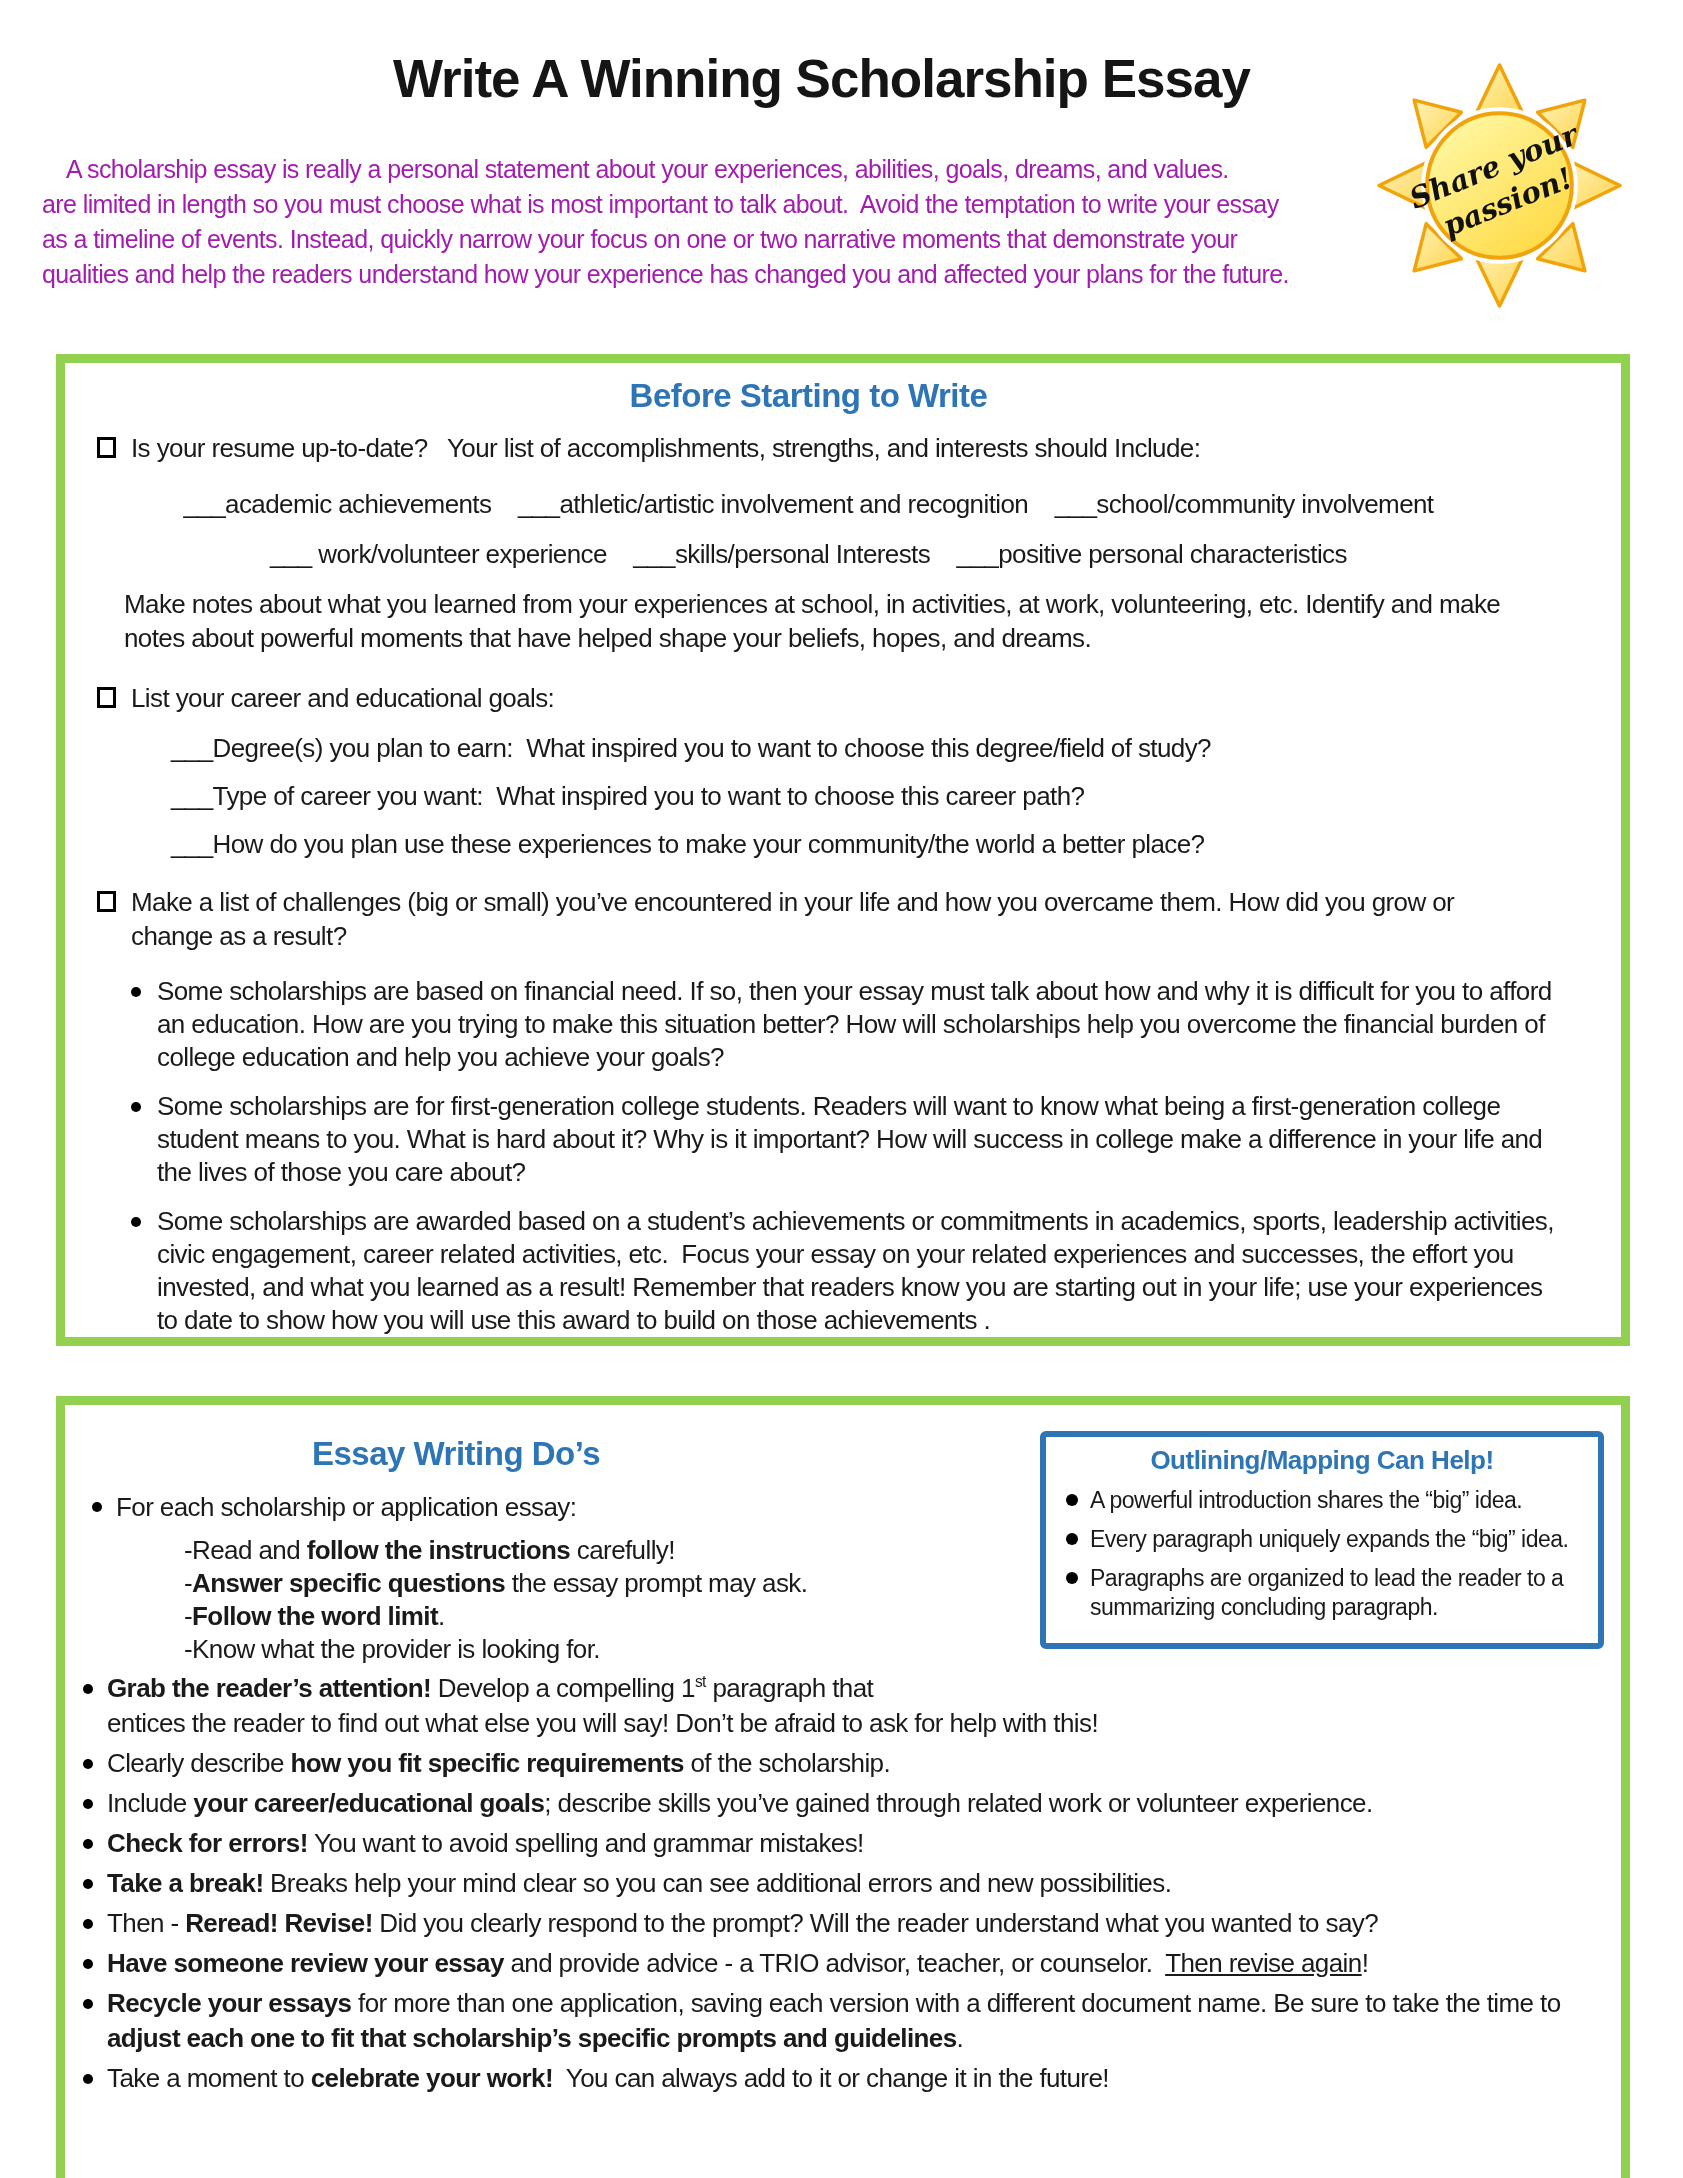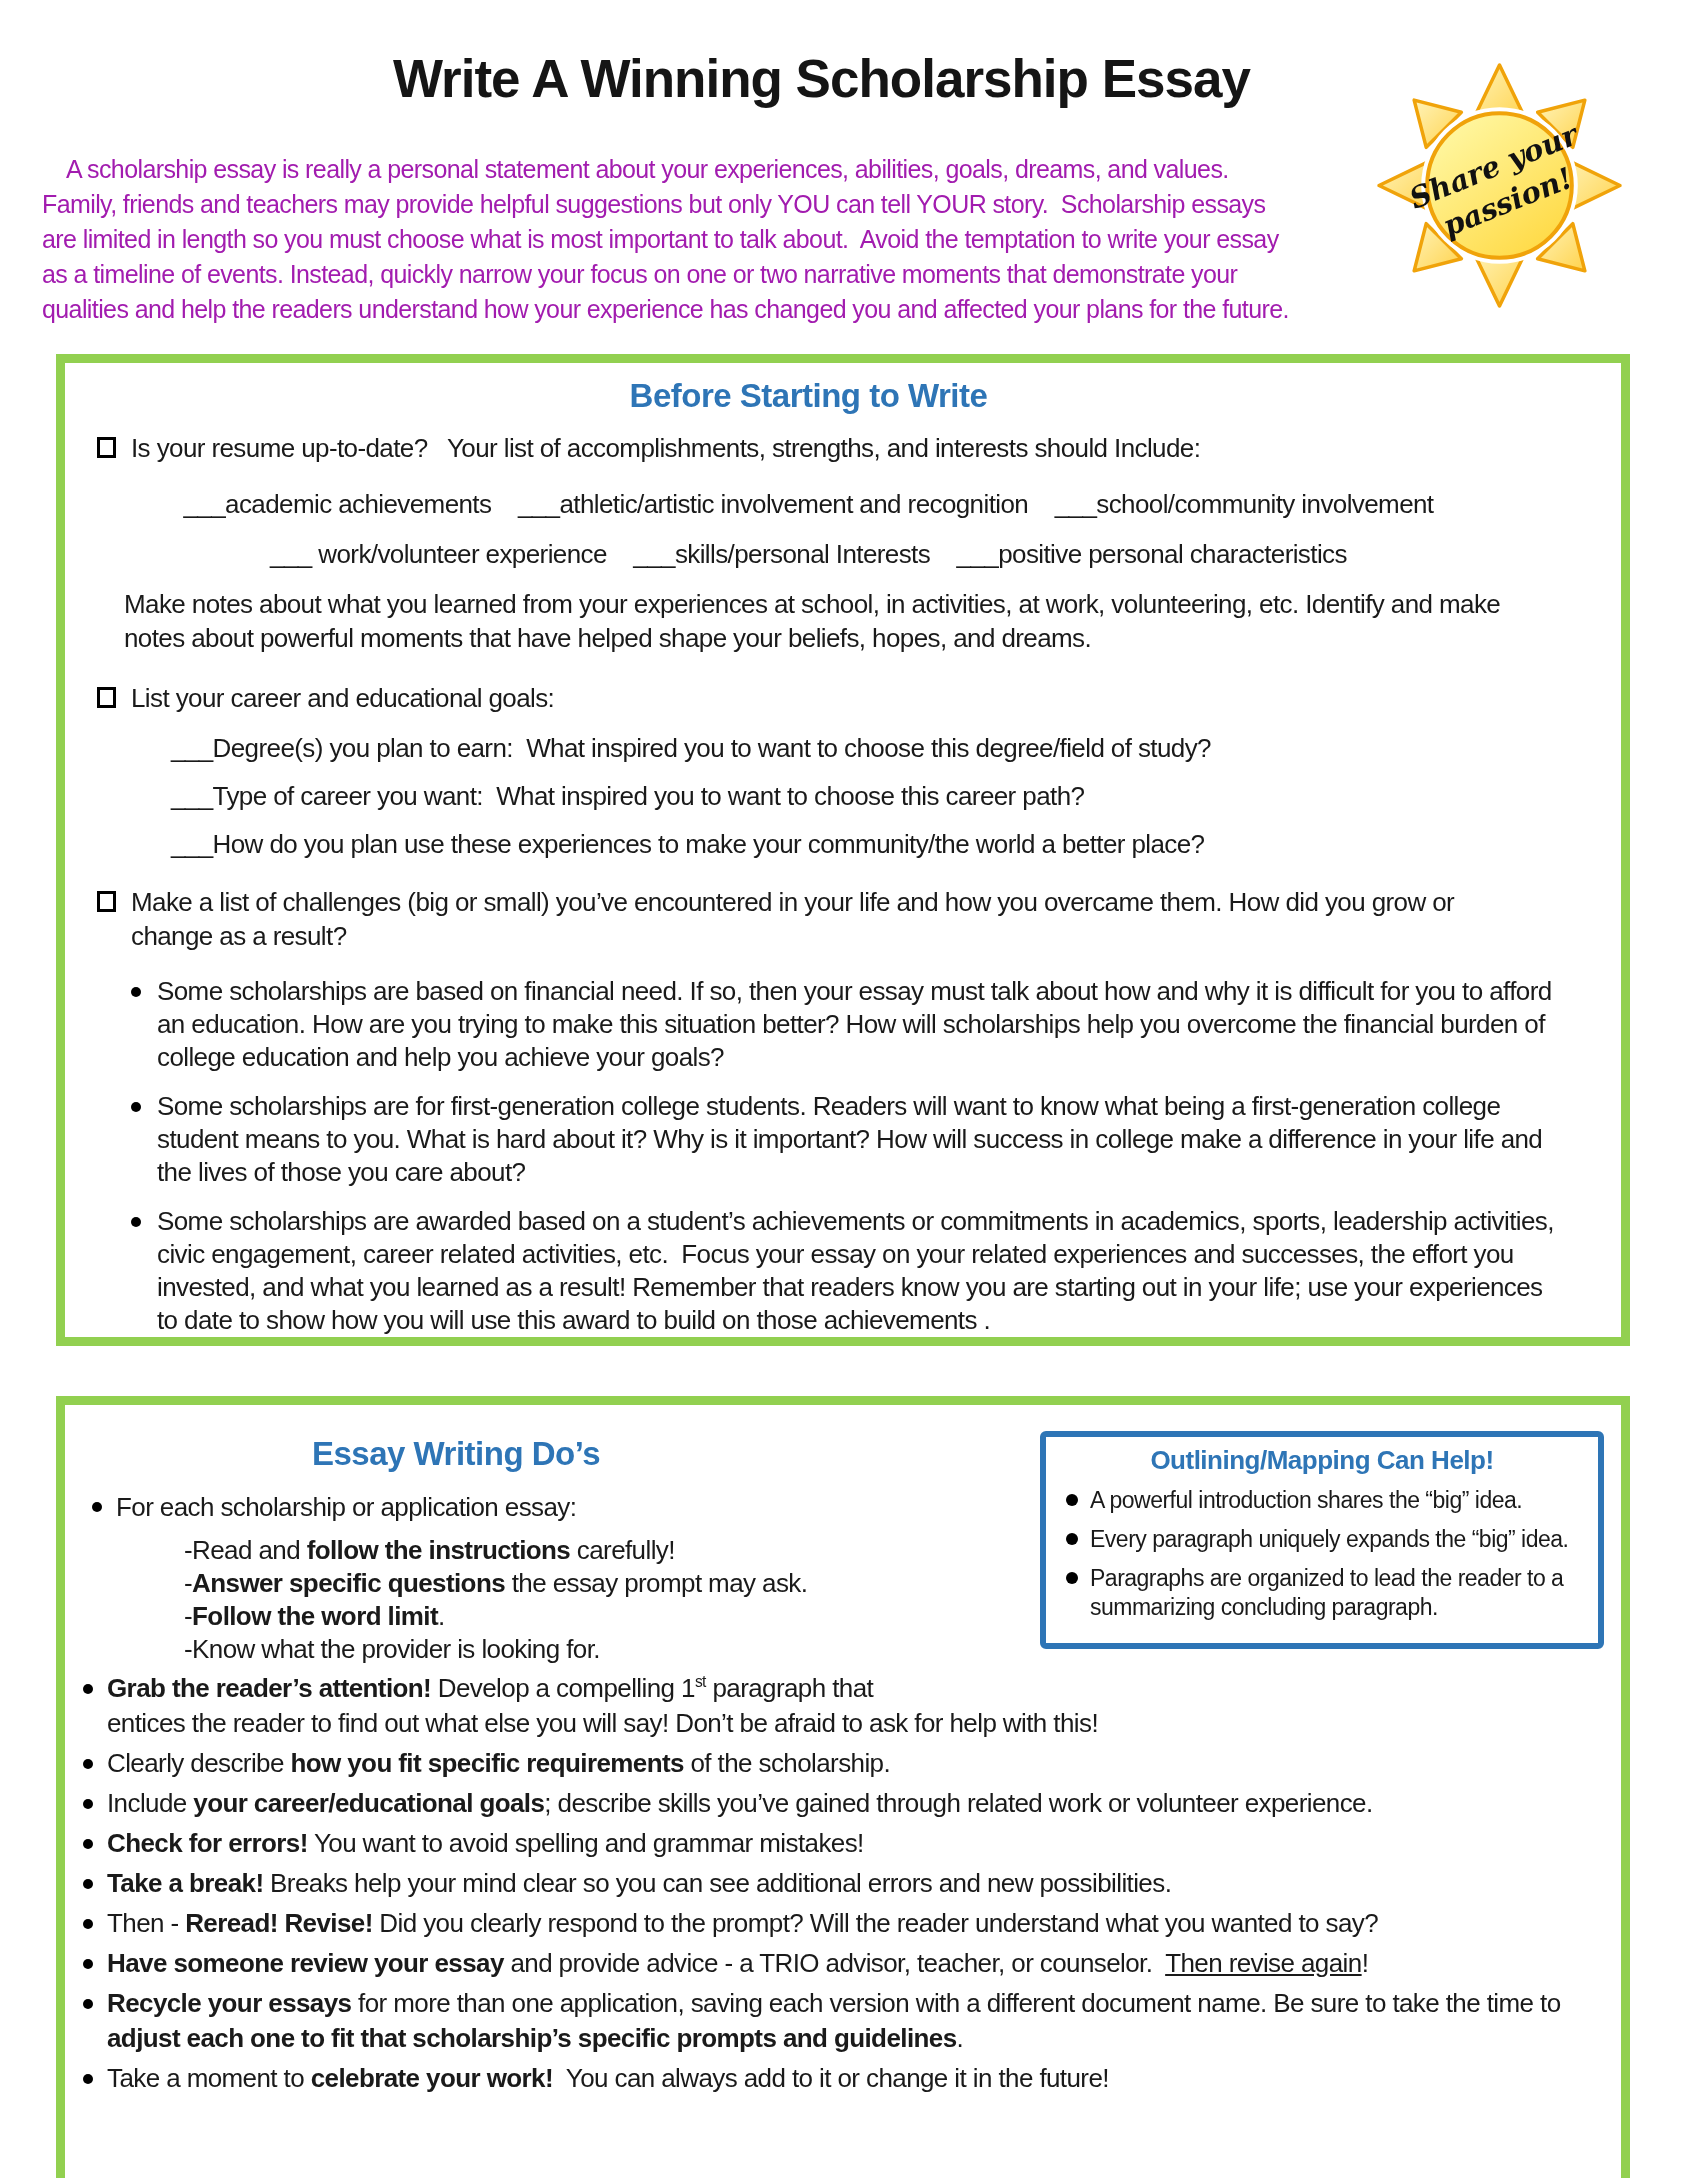--- a/index.html
+++ b/index.html
@@ -104,21 +104,20 @@
 </style>
 </head>
 <body>
 
 <div class="page">
 
   <h1 class="title">Write A Winning Scholarship Essay</h1>
 
   <div class="intro">
     <div class="iline">    A scholarship essay is really a personal statement about your experiences, abilities, goals, dreams, and values.</div>
-    <div class="iline">Family, friends and teachers may provide helpful suggestions but only YOU can tell YOUR story.  Scholarship essays</div>
     <div class="iline">are limited in length so you must choose what is most important to talk about.  Avoid the temptation to write your essay</div>
     <div class="iline">as a timeline of events. Instead, quickly narrow your focus on one or two narrative moments that demonstrate your</div>
     <div class="iline">qualities and help the readers understand how your experience has changed you and affected your plans for the future.</div>
   </div>
 
   <svg class="sun" viewBox="0 0 250 250">
     <defs>
       <linearGradient id="rayg" x1="0" y1="0" x2="1" y2="1">
         <stop offset="0" stop-color="#FFF3B8"></stop>
           <stop offset="1" stop-color="#FFD34D"></stop>

